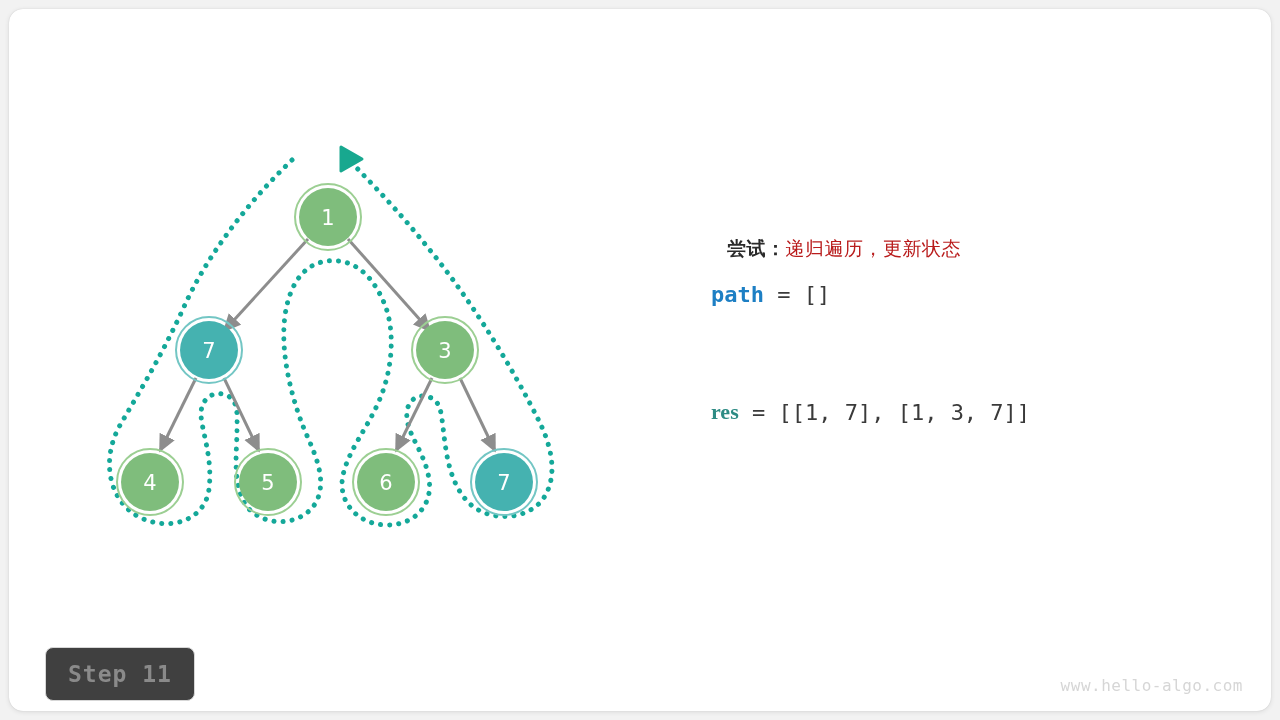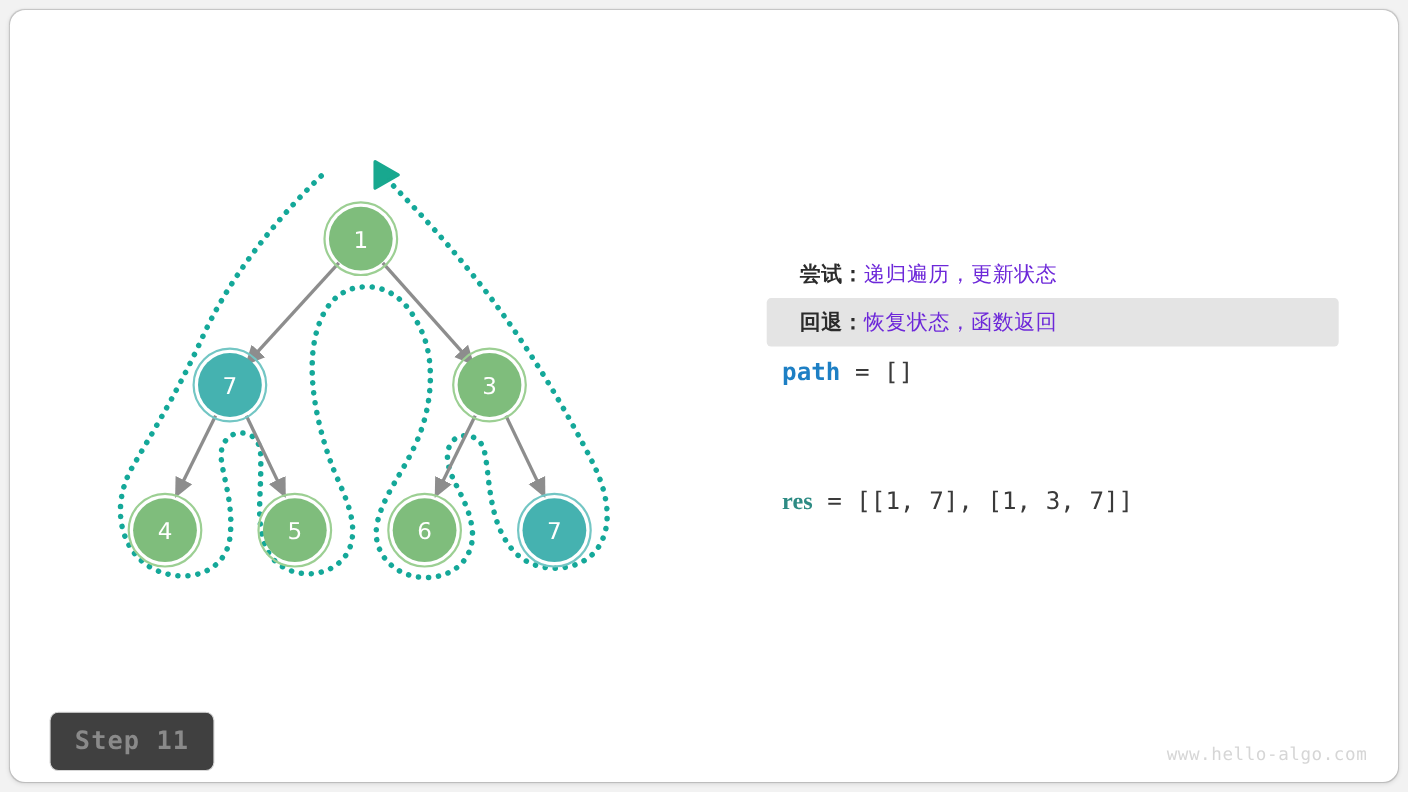--- a/index.html
+++ b/index.html
@@ -67,21 +67,21 @@
     font-size: 19px;
     font-weight: bold;
     color: #2b2b2b;
     letter-spacing: 0.5px;
     margin-left: 16px;
   }
   .cn-normal {
     font-family: "DejaVu Sans", "Liberation Sans", sans-serif;
     font-size: 19px;
     font-weight: normal;
-    color: #6d28d9;
+    color: #b91c1c;
     letter-spacing: 0.5px;
   }
   .code-row {
     height: 46px;
     display: flex;
     align-items: center;
     padding: 0 14px;
     box-sizing: border-box;
     font-family: "DejaVu Sans Mono", "Liberation Mono", monospace;
     font-size: 22px;
@@ -216,24 +216,20 @@
       </svg>
     </div>
 
     <div id="info-panel">
 
       <div class="info-row">
         <span class="cn-bold">尝试：</span>
         <span class="cn-normal">递归遍历，更新状态</span>
       </div>
 
-      <div class="info-row highlight">
-        <span class="cn-bold">回退：</span>
-        <span class="cn-normal">恢复状态，函数返回</span>
-      </div>
 
       <div class="code-row">
         <span class="var-path">path</span>
         <span class="code-rest"> = []</span>
       </div>
 
       <div class="code-gap"></div>
 
       <div class="code-row">
         <span class="var-res">res</span>

